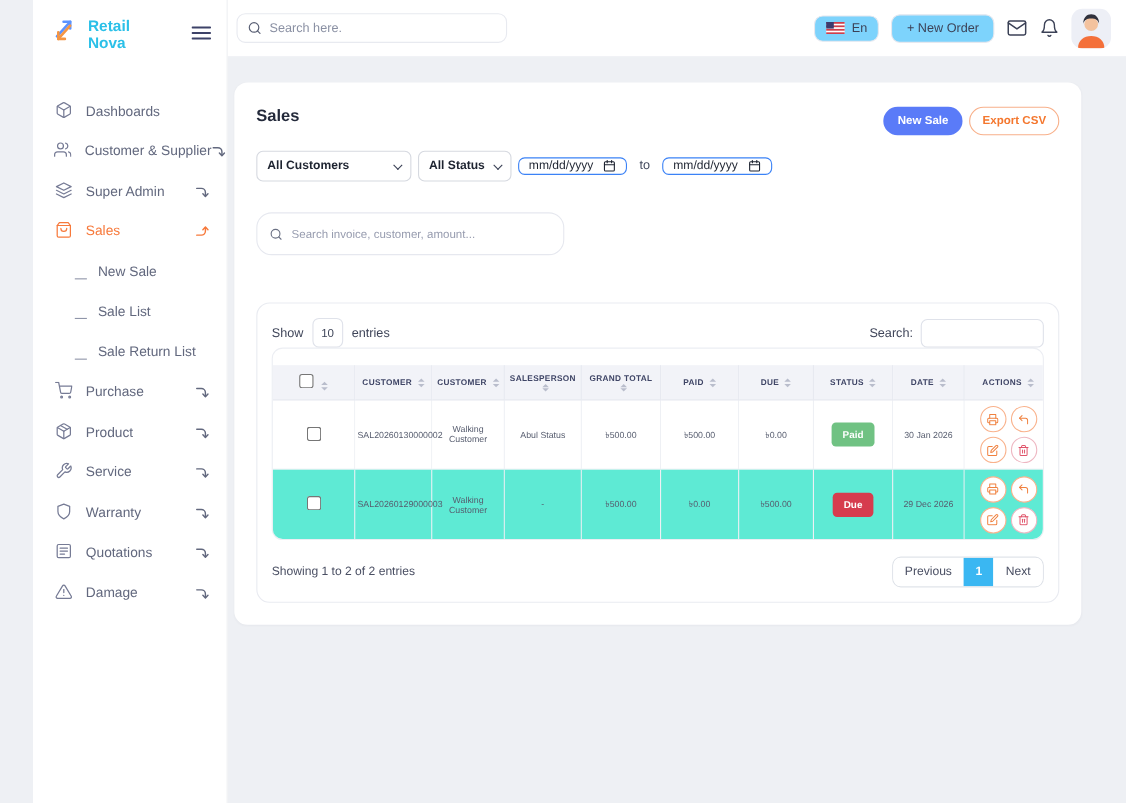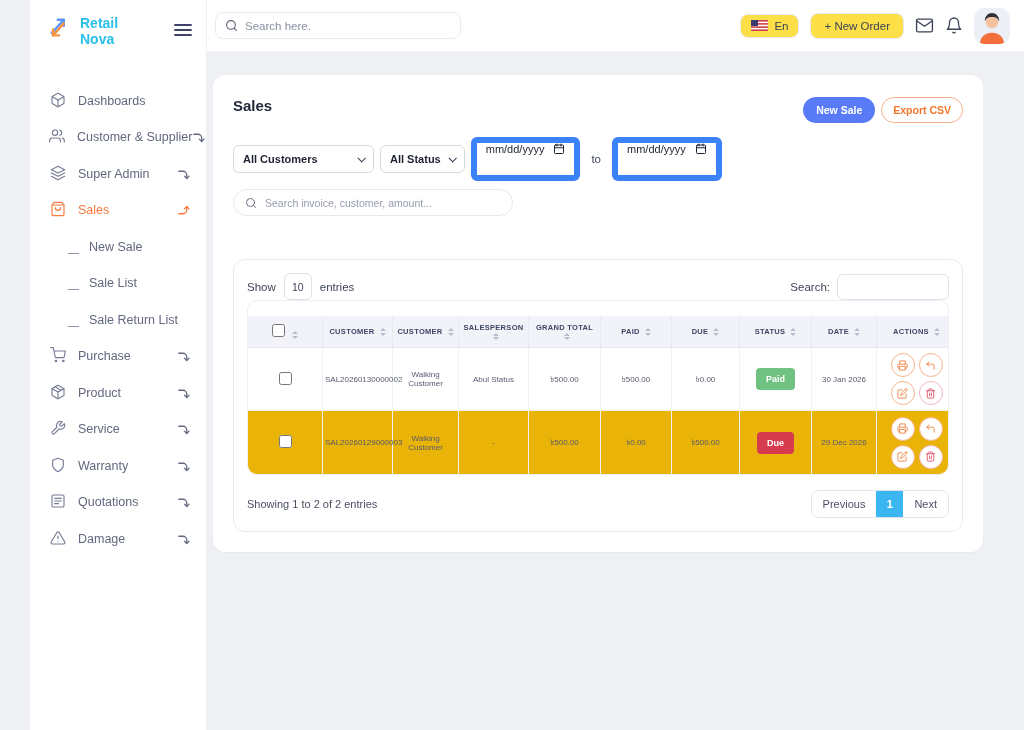--- a/index.html
+++ b/index.html
@@ -44,21 +44,21 @@
     display:flex; align-items:center; padding:0 9px; gap:7px; background:#fff;
   }
   .tb-search input {
     border:none; outline:none; font-size:11.5px; color:#6a7083; width:100%;
     font-family:"Liberation Sans", sans-serif; background:transparent;
   }
   .tb-search input::placeholder { color:#8a90a3; }
   .tb-right { margin-left:auto; display:flex; align-items:center; gap:11px; }
   .pill-btn {
     display:flex; align-items:center; gap:6px; border:1px solid #e6e8ef;
-    border-radius:8px; background:#fde047; padding:5px 10px; font-size:11.5px;
+    border-radius:8px; background:#7dd3fc; padding:5px 10px; font-size:11.5px;
     color:#3c4257; cursor:pointer; font-family:"Liberation Sans", sans-serif;
   }
   .icon-btn { background:none; border:none; cursor:pointer; color:#3c4257; }
   .avatar { width:36px; height:36px; border-radius:10px; background:#edeff6; overflow:hidden; cursor:pointer; }
 
   
   .main { position:absolute; left:195px; top:52px; right:0; bottom:0; background:#eef0f4; padding:23px 0 0 18px; }
   .card {
     background:#fff; border-radius:12px; box-shadow:0 1px 2px rgba(40,50,80,.04);
   }
@@ -78,27 +78,27 @@
   }
   .filters { display:flex; align-items:center; gap:6px; margin-top:14px; }
   .sel {
     height:28px; border:1px solid #d6d9e0; border-radius:6px; background:#fff;
     display:flex; align-items:center; padding:0 9px; font-size:11px; color:#1d2330;
     font-weight:bold; cursor:pointer; gap:8px;
   }
   .sel.customers { width:141px; } .sel.customers span:first-child { margin-right:auto; }
   .chev { width:6px; height:6px; border-right:1.6px solid #3a4055; border-bottom:1.6px solid #3a4055; transform:rotate(45deg) translateY(-1px); flex:none; }
   .date-box {
-    height:44px; border:6px solid #3b82f6; border-radius:6px; background:#fff;
-    display:flex; padding:0 9px; gap:9px; font-size:11px;
+    height:16px; border:1px solid #3b82f6; border-radius:6px; background:#fff;
+    display:flex; align-items:center; padding:0 9px; gap:9px; font-size:11px;
     color:#1d2330; cursor:pointer;
   }
   .to-label { font-size:11.5px; color:#434a5e; margin:0 5px; }
   .inv-search {
-    margin-top:8px; width:280px; height:27px; border:1px solid #e6e8ef;
+    margin-top:28px; width:280px; height:39px; border:1px solid #e6e8ef;
     border-radius:14px; display:flex; align-items:center; padding:0 11px; gap:8px;
   }
   .inv-search input {
     border:none; outline:none; font-size:10.5px; color:#6a7083; width:100%;
     font-family:"Liberation Sans", sans-serif; background:transparent;
   }
   .inv-search input::placeholder { color:#979caf; }
 
   .table-wrap { margin-top:43px; border:1px solid #e9ebf1; border-radius:12px; padding:13px; }
   .controls { display:flex; align-items:center; font-size:11.5px; color:#3f4559; }
@@ -121,21 +121,21 @@
     position:relative; text-align:center; padding:0 4px;
   }
   th:last-child { border-right:none; }
   td {
     font-size:8px; color:#565c6e; text-align:center; height:63px;
     border-right:1px solid #eef0f4; border-bottom:1px solid #eef0f4; padding:0 2px;
     background:#fff;
   }
   td:last-child { border-right:none; }
   tr:last-child td { border-bottom:none; }
-  tr.striped td { background:#eab308; }
+  tr.striped td { background:#5eead4; }
   .sort { display:inline-block; margin-left:5px; vertical-align:middle; }
   .sort i { display:block; width:0; height:0; border-left:3px solid transparent; border-right:3px solid transparent; }
   .sort .up { border-bottom:3.5px solid #b9bdcc; margin-bottom:1.5px; }
   .sort .dn { border-top:3.5px solid #b9bdcc; }
   .cb { width:13px; height:13px; accent-color:#5a7bf8; cursor:pointer; }
   .badge { display:inline-block; border-radius:4px; color:#fff; font-weight:bold; font-size:9px; padding:6px 10px; }
   .badge.paid { background:#70c283; }
   .badge.due  { background:#d63c4e; }
   .actions { display:flex; flex-wrap:wrap; width:56px; gap:4px; margin:0 auto; justify-content:center; }
   .act {

